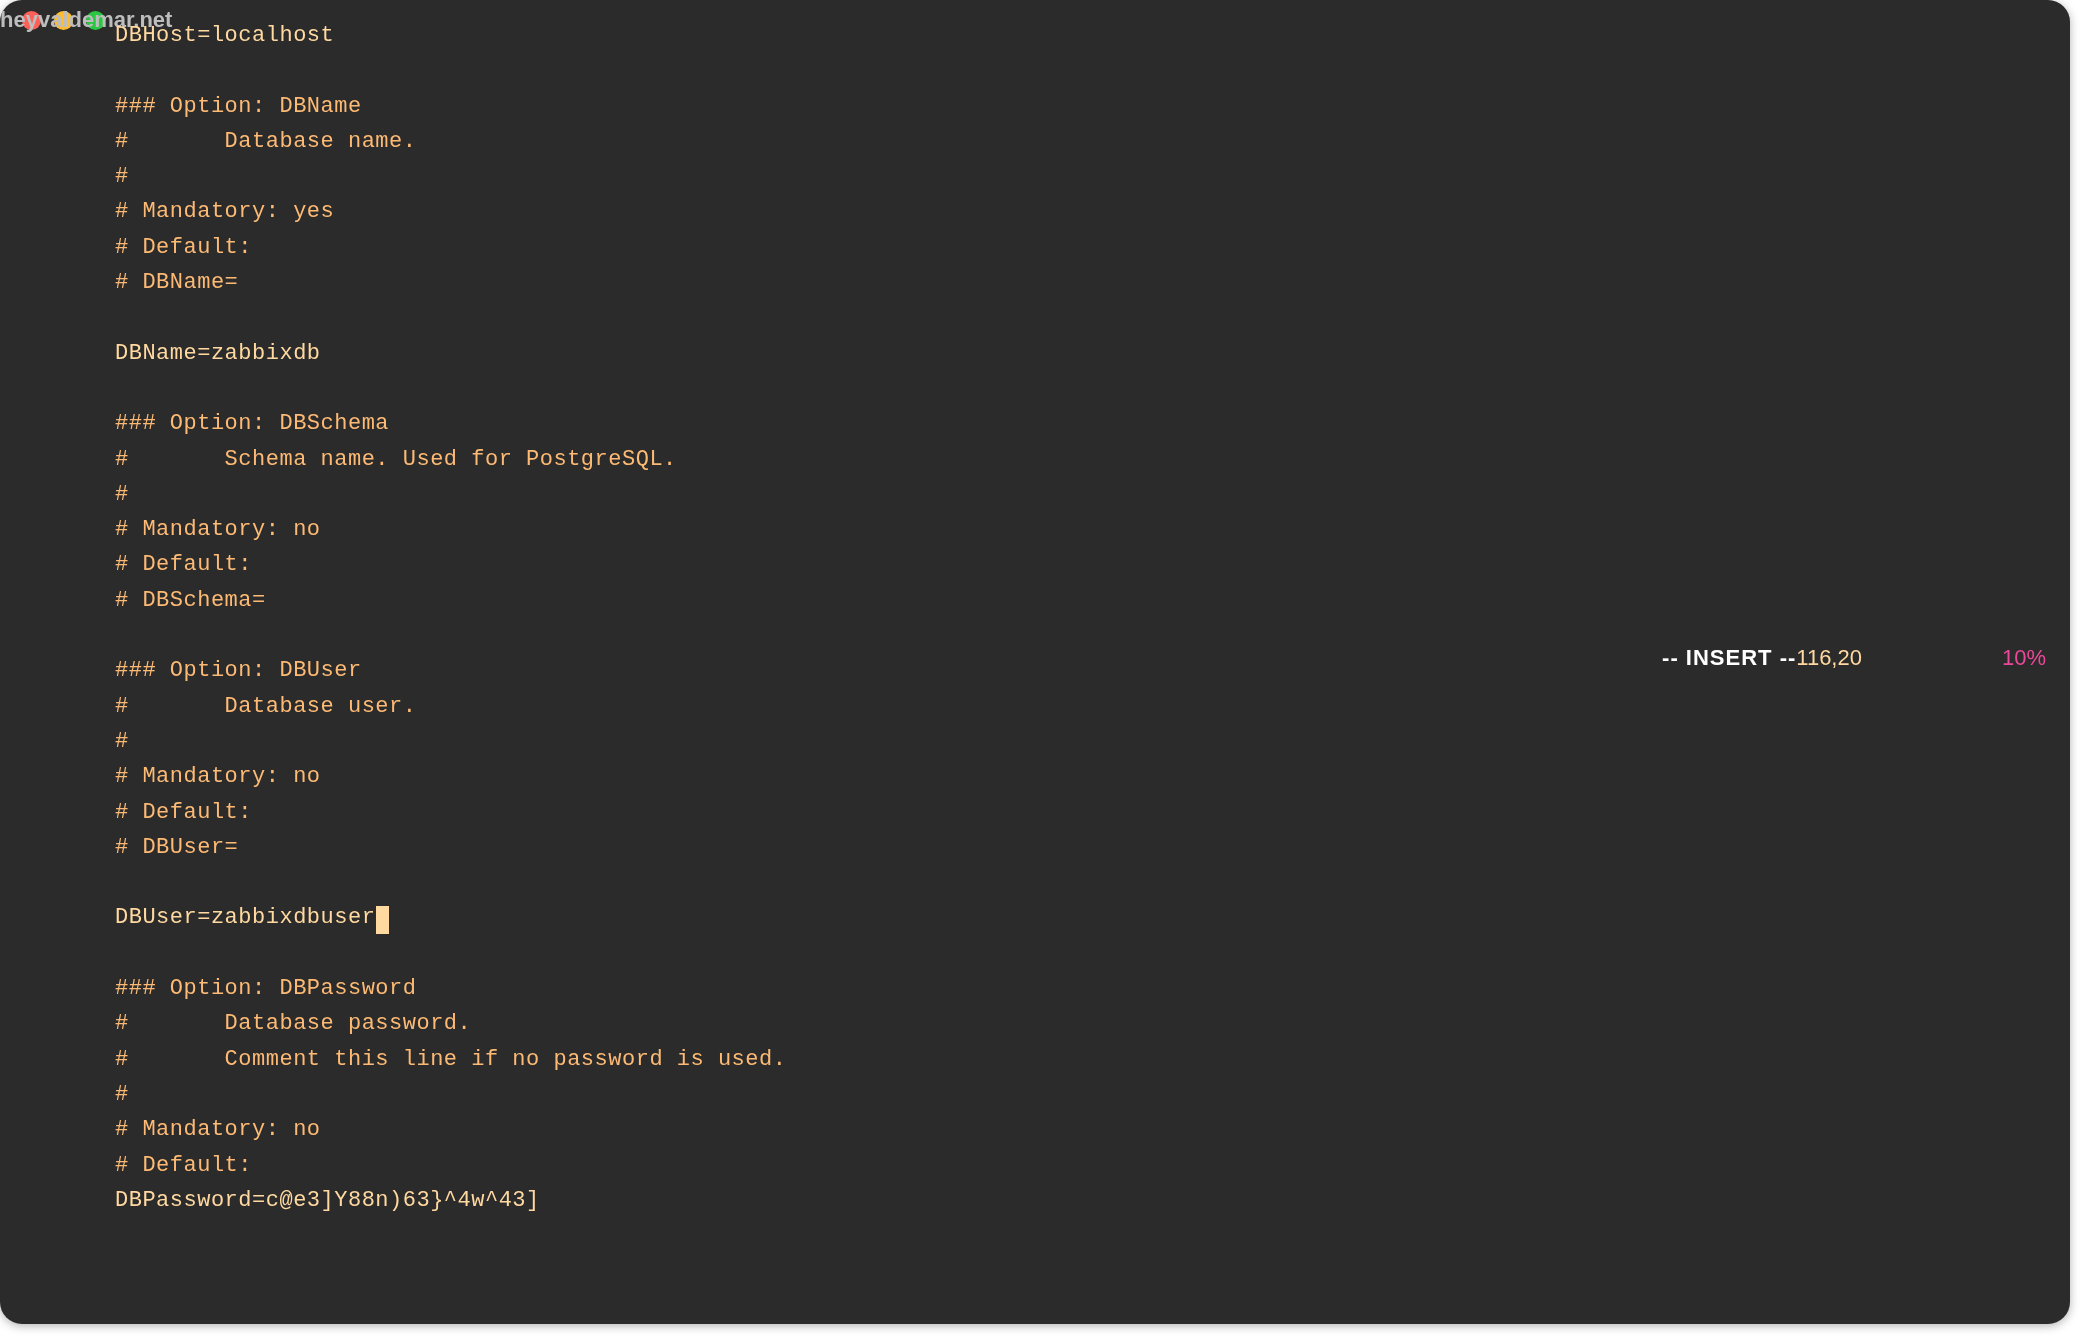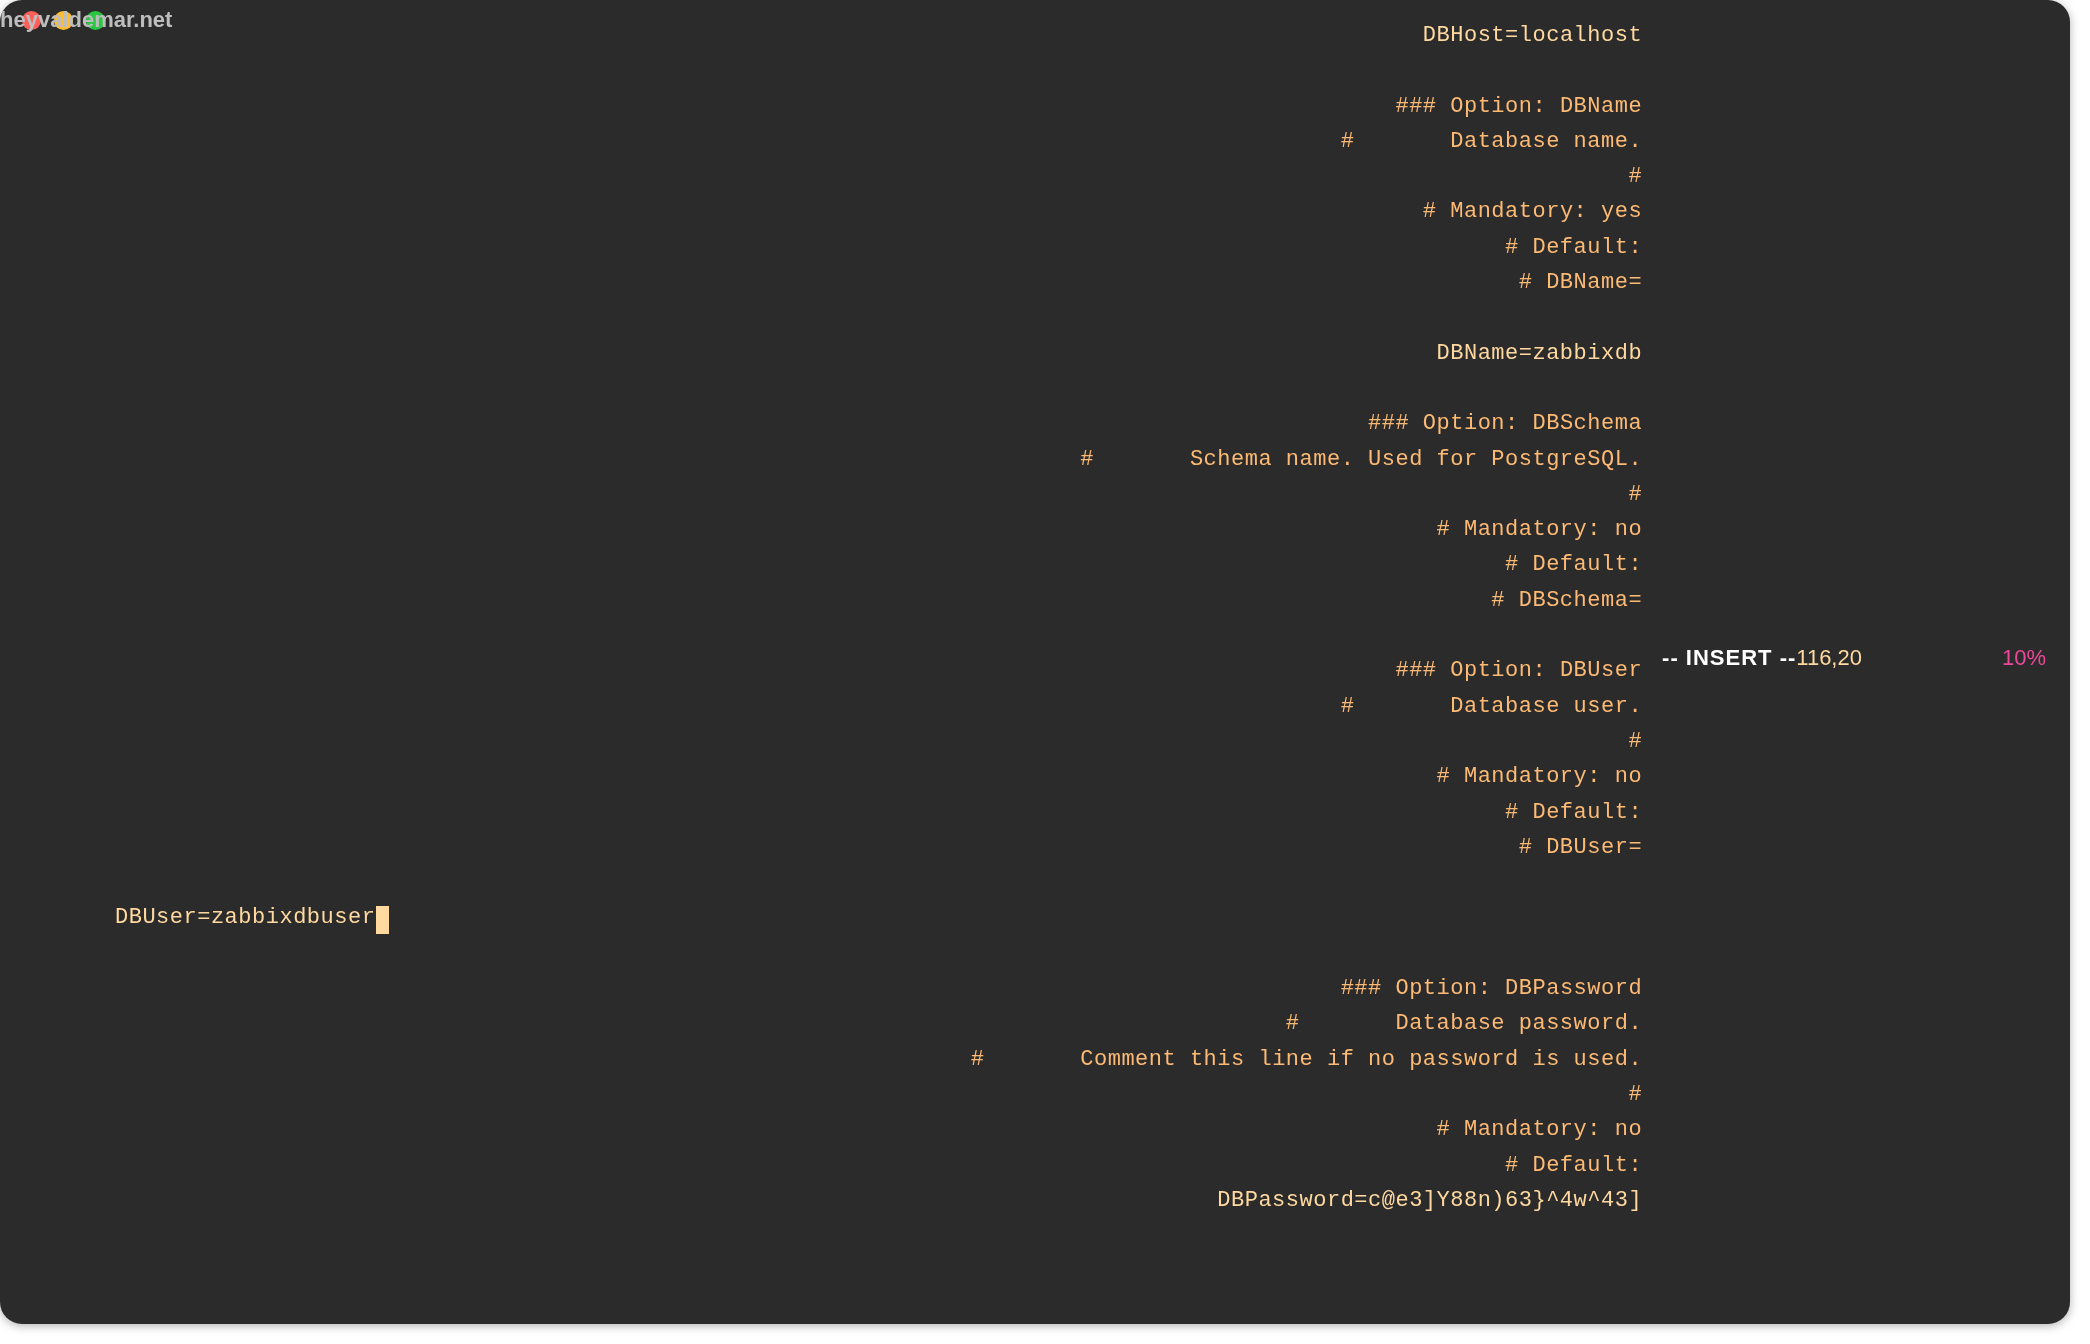--- a/index.html
+++ b/index.html
@@ -56,21 +56,20 @@
   .terminal-body {
     flex: 1 1 auto;
     padding: 18px 10px 0 10px;
     font-size: 22px;
     line-height: 35.3px;
     letter-spacing: 0.5px;
     color: #ffd9a0;
     white-space: pre;
     overflow: hidden;
     position: relative;
-    text-align: right;
   }
   .line { display: block; min-height: 35.3px; }
   .kv { color: #ffd9a0; }
   .comment { color: #fdba74; }
   .cursor-line { display: flex; align-items: center; }
   .cursor {
     display: inline-block;
     width: 13px;
     height: 28px;
     background: #ffd9a0;

